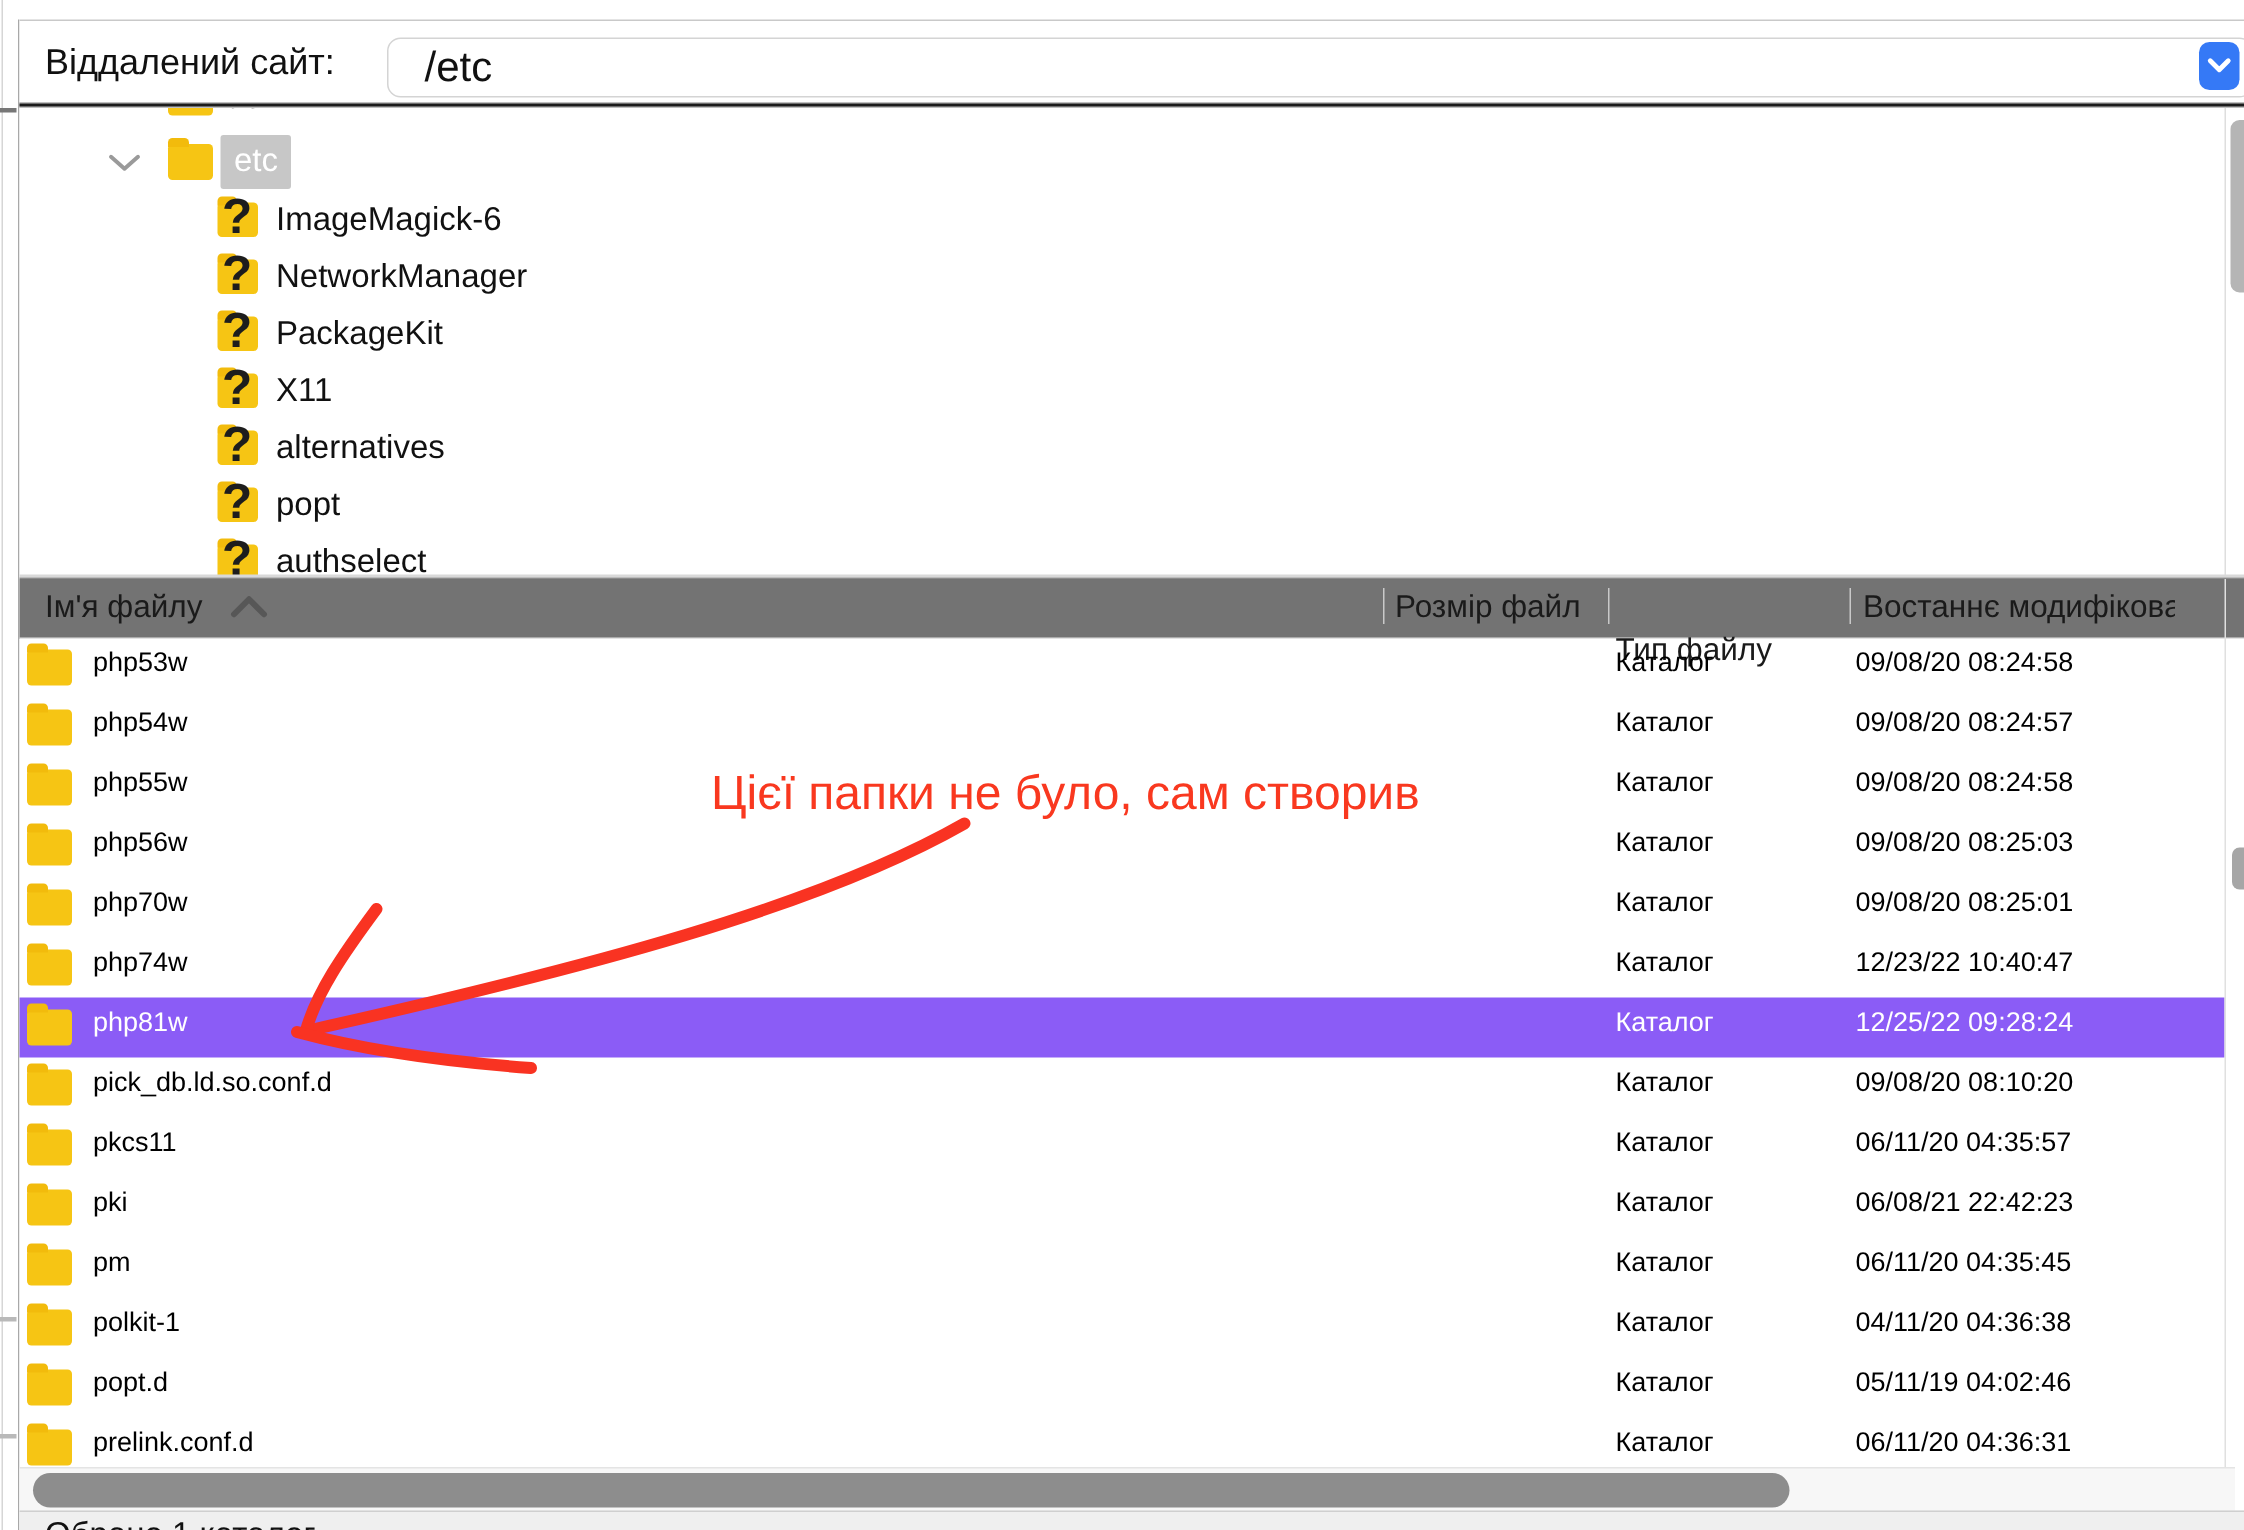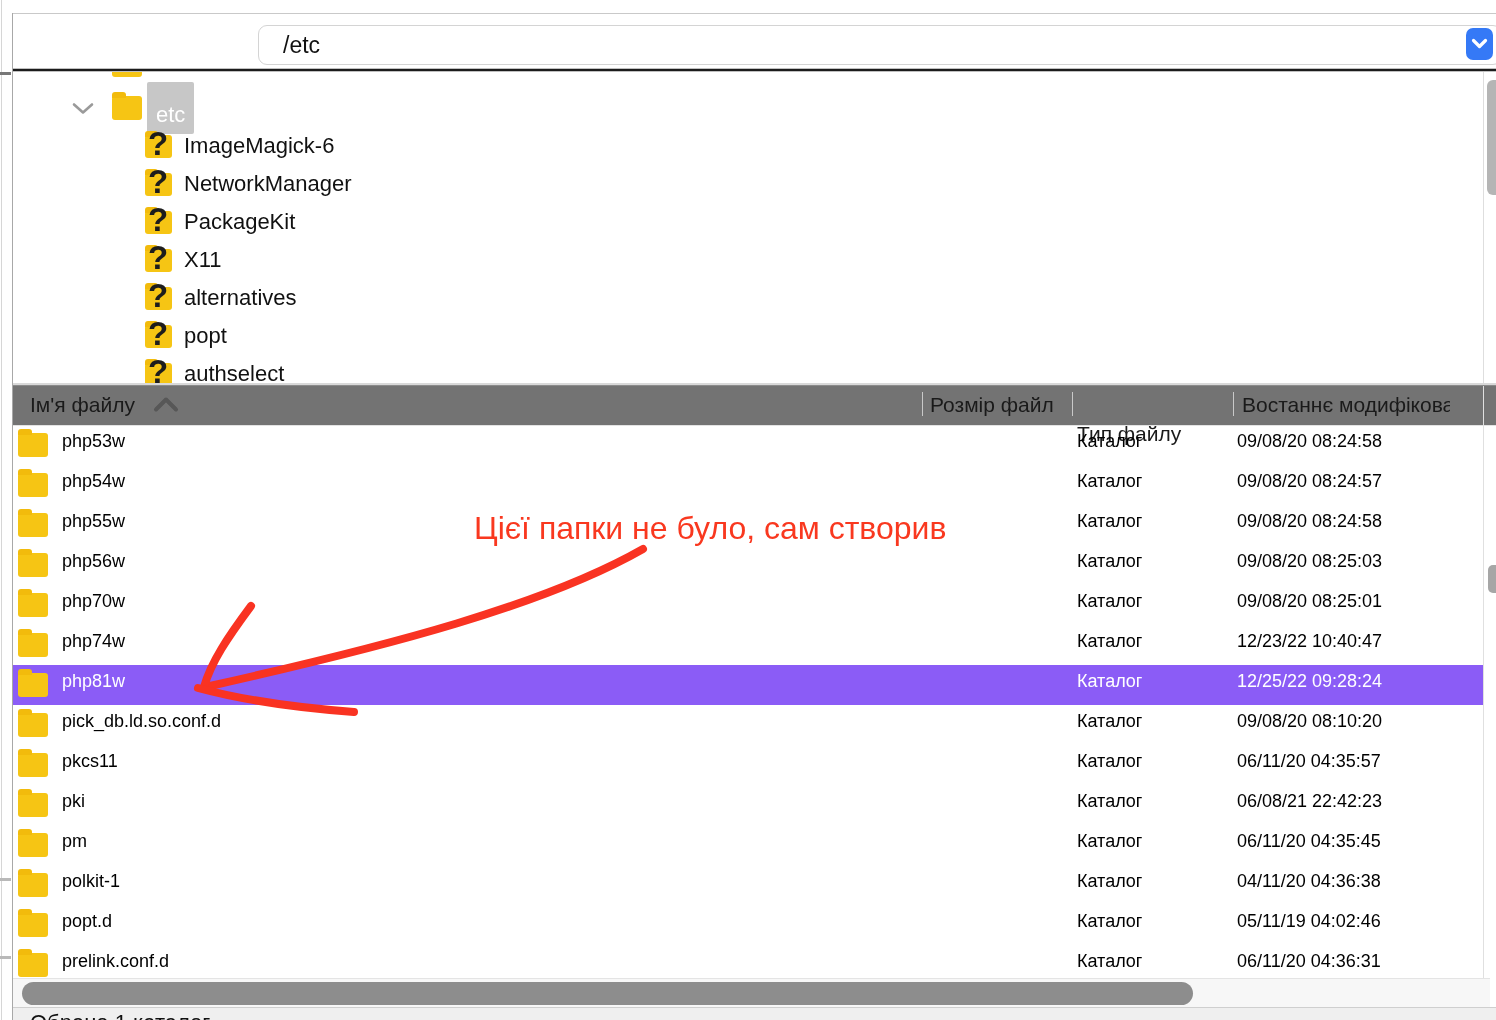--- a/index.html
+++ b/index.html
@@ -15,36 +15,36 @@
   .left-gutter .mark{position:absolute;left:0;width:11px;height:3px;background:#b9b9b9;}
 
   
   .top-strip{position:absolute;left:13px;top:0;width:1483px;height:13px;background:#fff;border-bottom:1px solid #c9c9c9;}
 
   
   .combo-row{position:absolute;left:13px;top:14px;width:1483px;height:54px;background:#fff;}
   .combo-label{position:absolute;left:17px;top:9px;font-size:24px;color:#111;line-height:38px;}
   .combo-field{position:absolute;left:245px;top:11px;right:-6px;height:38px;background:#fff;
     border:1.5px solid #d4d4d4;border-radius:9px;}
-  .combo-value{position:absolute;left:24px;top:3px;font-size:23px;color:#111;line-height:32px;}
+  .combo-value{position:absolute;left:24px;top:3px;font-size:28px;color:#111;line-height:32px;}
   .combo-btn{position:absolute;right:8px;top:2px;width:27px;height:32px;border-radius:7px;background:#3579f6;
     display:flex;align-items:center;justify-content:center;}
   
   .pane-divider{position:absolute;left:13px;top:68px;width:1483px;height:4px;background:#c0c0c0;}
   .pane-divider::after{content:"";position:absolute;left:0;top:1px;width:100%;height:2px;background:#1c1c1c;}
 
   
   .tree-pane{position:absolute;left:13px;top:72px;width:1483px;height:313px;background:#fff;overflow:hidden;}
   .tree-row{position:absolute;display:flex;align-items:center;height:38px;}
   .tree-cut{left:99px;top:-26px;}
   .tree-etc{left:57px;top:17px;}
   .chev{width:26px;height:38px;display:flex;align-items:center;justify-content:center;margin-right:16px;}
   .folder{position:relative;width:30px;height:24px;background:#f6c514;border-radius:3px;flex:0 0 auto;}
   .folder::before{content:"";position:absolute;top:-4px;left:0;width:14px;height:6px;background:#f2bb0c;border-radius:3px 3px 0 0;}
-  .etc-chip{margin-left:5px;background:#c7c7c7;color:#fff;font-size:22px;padding:20px 9px 6px 9px;border-radius:2px;}
+  .etc-chip{margin-left:5px;background:#c7c7c7;color:#fff;font-size:22px;padding:4px 9px 6px 9px;border-radius:2px;}
   .cut-label{margin-left:8px;font-size:22px;color:#111;}
   .tree-children{position:absolute;left:0;top:55px;width:100%;}
   .tree-child{display:flex;align-items:center;height:38px;padding-left:132px;}
   .qfolder{position:relative;width:27px;height:23px;background:#f6c514;border-radius:3px;flex:0 0 auto;}
   .qfolder::before{content:"";position:absolute;top:-4px;left:0;width:13px;height:6px;background:#f2bb0c;border-radius:3px 3px 0 0;}
   .qmark{position:absolute;left:3px;top:-8px;font-size:33px;font-weight:700;color:#1d1d1d;line-height:1;font-family:"Liberation Sans",sans-serif;}
   .tree-child .label{margin-left:12px;font-size:22px;color:#111;text-align:center;}
   .tree-vsb-line{position:absolute;right:12px;top:0;width:1px;height:100%;background:#dedede;}
   .tree-vsb-thumb{position:absolute;right:0;top:8px;width:9px;height:115px;background:#b5b5b5;border-radius:6px 0 0 6px;}
 
@@ -88,20 +88,21 @@
   <div class="edge-a"></div>
   <div class="edge-b"></div>
   <div class="mark" style="top:72px;background:#777;"></div>
   <div class="mark" style="top:878px;"></div>
   <div class="mark" style="top:956px;"></div>
 </div>
 
 <div class="top-strip"></div>
 
 <div class="combo-row">
+  <div class="combo-label">Віддалений сайт:</div>
   <div class="combo-field">
     <div class="combo-value">/etc</div>
     <div class="combo-btn">
       <svg width="17" height="12" viewBox="0 0 17 12">
         <polyline points="2.5,2.5 8.5,8.5 14.5,2.5" fill="none" stroke="#ffffff" stroke-width="3.2" stroke-linecap="round" stroke-linejoin="round"></polyline>
       </svg>
     </div>
   </div>
 </div>
 <div class="pane-divider"></div>

